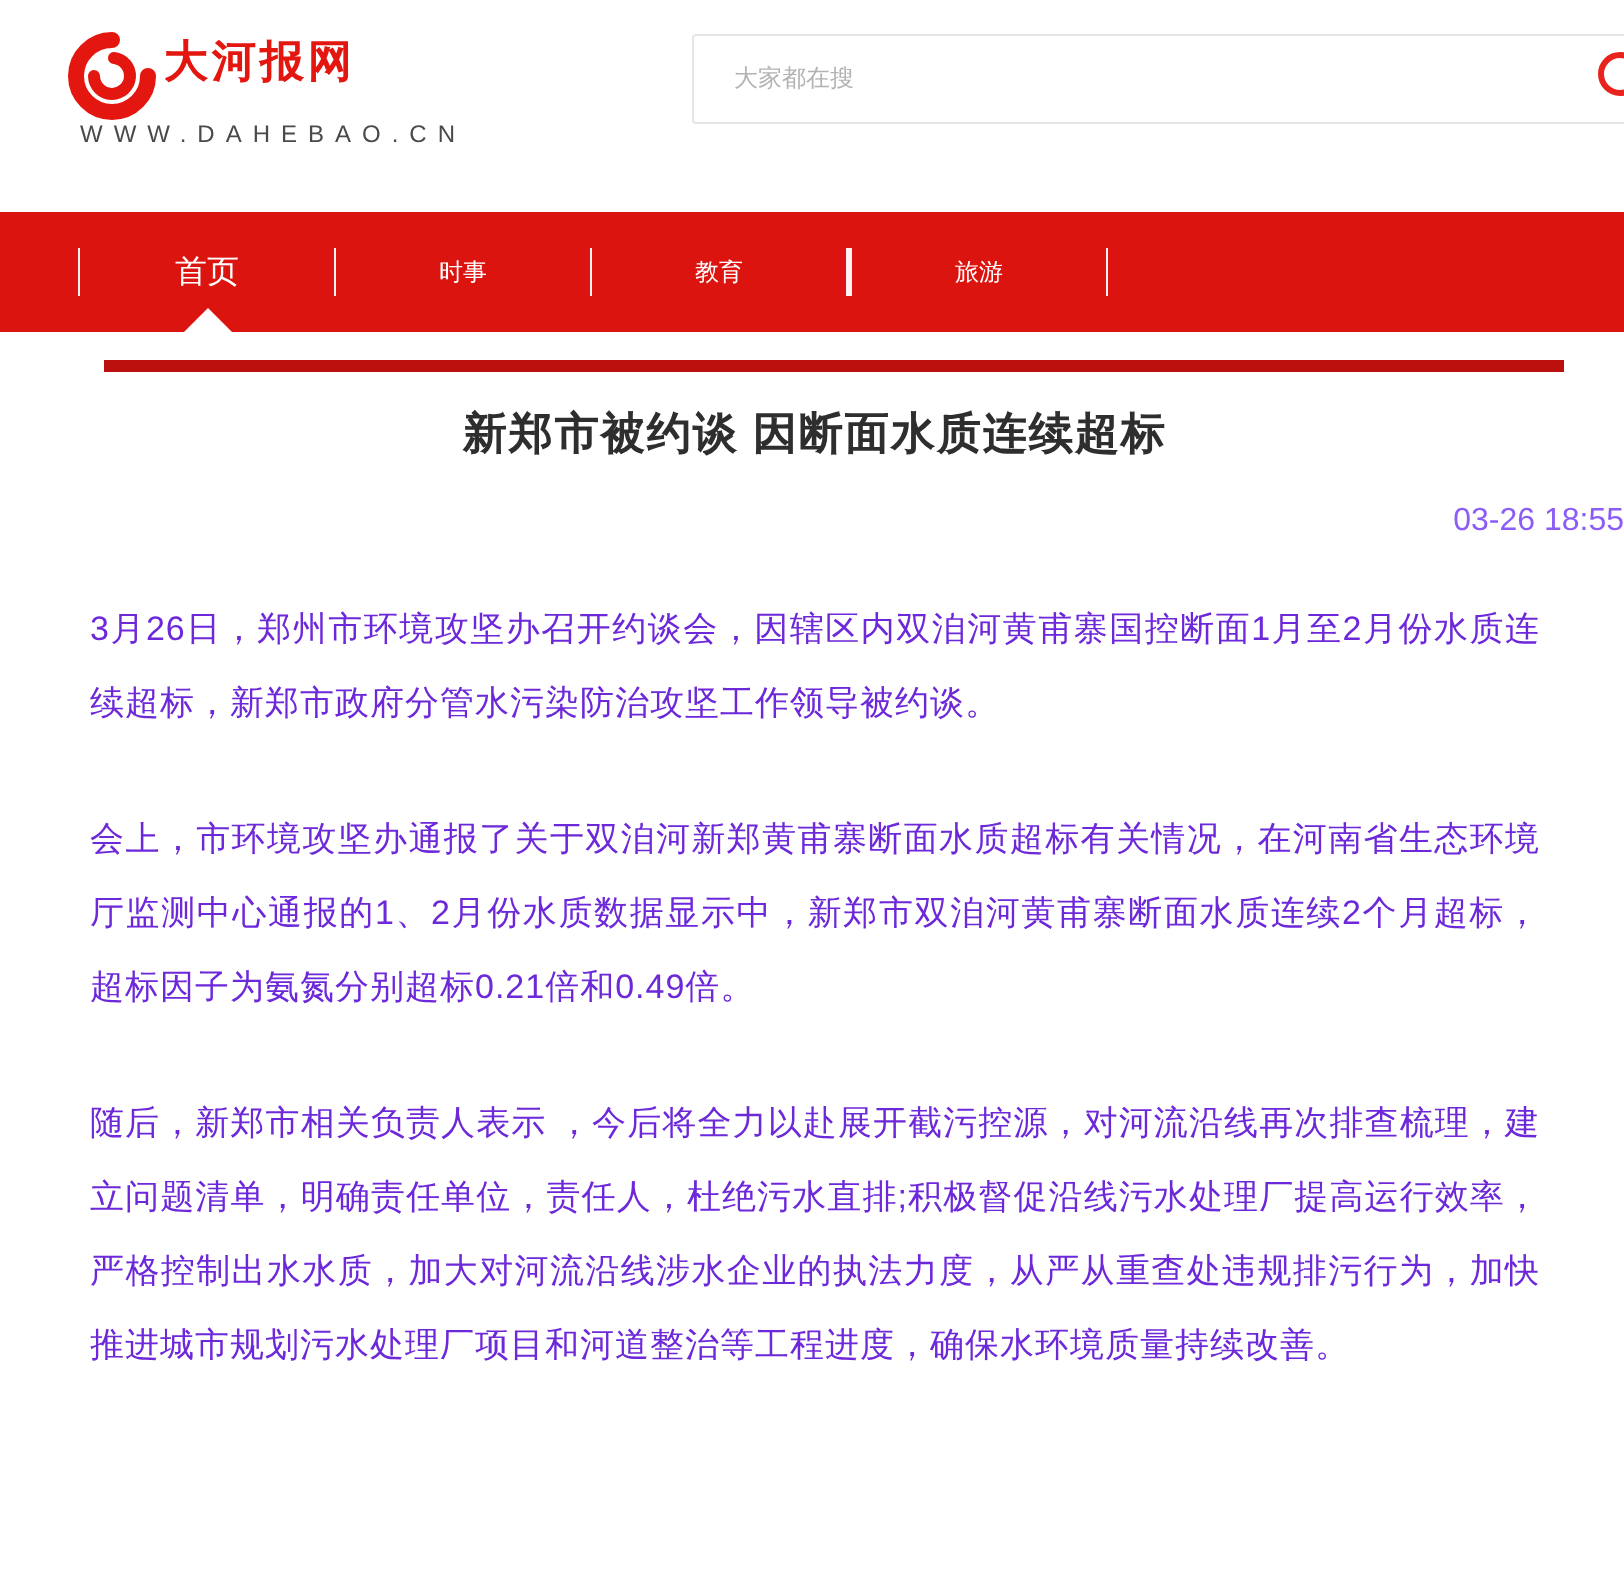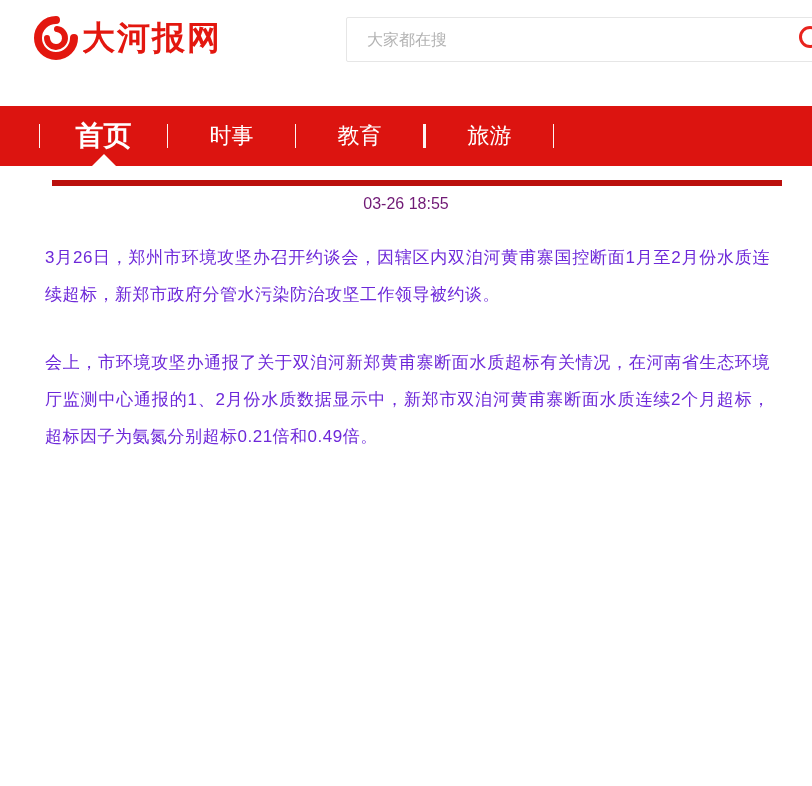--- a/index.html
+++ b/index.html
@@ -10,36 +10,36 @@
   }
   .page { position: relative; width: 812px; height: 786px; overflow: hidden; background:#fff; }
 
   
   .site-header { position: relative; height: 106px; background: #fff; }
   .logo { position: absolute; left: 30px; top: 14px; width: 210px; height: 62px; cursor: pointer; }
   .logo-icon { position: absolute; left: 2px; top: 2px; width: 48px; height: 44px; }
   .logo-name {
     position: absolute; left: 52px; top: 2px;
     font-family: "Liberation Serif", serif;
-    font-weight: bold; font-size: 33px; color: #e3170f;
+    font-weight: bold; font-size: 22px; color: #e3170f;
     letter-spacing: 2px; white-space: nowrap;
   }
   .logo-url {
     position: absolute; left: 10px; top: 46px;
     font-size: 12px; color: #4a4a4a; letter-spacing: 5.5px; white-space: nowrap;
   }
   .search {
     position: absolute; left: 346px; top: 17px;
     width: 490px; height: 45px;
     border: 1px solid #e6e6e6; border-radius: 2px; background: #fff;
   }
   .search input {
     width: 420px; height: 100%; border: none; outline: none;
-    padding-left: 20px; font-size: 16px; color: #333;
-    font-family: Liberation Sans, sans-serif; background: transparent;
+    padding-left: 20px; font-size: 12px; color: #333;
+    font-family: Liberation Mono, monospace; background: transparent;
   }
   .search input::placeholder { color: #b3b3b3; }
   .search-icon {
     position: absolute; left: 452px; top: 8px;
     width: 22px; height: 22px;
     border: 3px solid #e8231d; border-radius: 50%;
     cursor: pointer;
   }
   .search-icon::after {
     content: ""; position: absolute; left: 17px; top: 16px;
@@ -47,40 +47,40 @@
     transform: rotate(-45deg);
   }
 
   
   .main-nav {
     position: relative; height: 60px; background: #dc1410;
     display: flex; align-items: stretch; padding-left: 39px;
   }
   .nav-item {
     width: 127px; display: flex; align-items: center; justify-content: center;
-    color: #ffffff; font-size: 22px; text-decoration: none; position: relative;
+    color: #ffffff; font-size: 12px; text-decoration: none; position: relative;
     cursor: pointer;
   }
-  .nav-item.active { font-weight: bold; font-size: 28px; align-items: center; }
+  .nav-item.active { font-weight: normal; font-size: 16px; align-items: center; }
   .nav-sep { width: 1px; height: 24px; background: rgba(255,255,255,0.95); align-self: center; }
   .notch {
     position: absolute; bottom: 0; left: 50%; margin-left: -12px;
     width: 0; height: 0;
     border-left: 12px solid transparent; border-right: 12px solid transparent;
     border-bottom: 12px solid #ffffff;
   }
 
   
   .article { position: relative; }
   .article-divider { margin: 14px 0 0 52px; width: 730px; height: 6px; background: #bb100d; }
   .article-title {
     margin: 16px 42px 0 45px; text-align: center;
     font-size: 22px; font-weight: bold; color: #2e2e2e; letter-spacing: 1px;
   }
-  .article-date { margin-top: 9px; text-align: center; font-size: 16px; color: #701a75; }
+  .article-date { margin-top: 20px; text-align: right; font-size: 16px; color: #8b5cf6; }
   .article-body p {
     margin: 31px 42px 0 45px;
     font-size: 17px; line-height: 37px; color: #6d28d9;
     text-align: justify; letter-spacing: 0.5px;
   }
   .article-body p:first-child { margin-top: 26px; }
 </style>
 </head>
 <body>
 
@@ -88,20 +88,21 @@
 
   <header class="site-header">
     <div class="logo">
       <span class="logo-icon">
         <svg viewBox="0 0 48 44" width="48" height="44">
           <path d="M24 4 a18 18 0 1 0 18 18" stroke="#e3170f" stroke-width="8" fill="none" stroke-linecap="round"></path>
           <path d="M25 13 a9 9 0 1 1 -10 9" stroke="#e3170f" stroke-width="6" fill="none" stroke-linecap="round"></path>
         </svg>
       </span>
       <span class="logo-name">大河报网</span>
+      <span class="logo-url">WWW.DAHEBAO.CN</span>
     </div>
 
     <div class="search">
       <input type="text" placeholder="大家都在搜" style="">
       <span class="search-icon"></span>
     </div>
   </header>
 
   <nav class="main-nav">
     <span class="nav-sep"></span>
@@ -121,20 +122,22 @@
     <span class="nav-sep"></span>
     <span class="nav-sep"></span>
     <a class="nav-item">
       <span>旅游</span>
     </a>
     <span class="nav-sep"></span>
   </nav>
 
   <main class="article">
     <div class="article-divider"></div>
+    <h1 class="article-title">新郑市被约谈 因断面水质连续超标</h1>
     <div class="article-date">03-26 18:55</div>
     <div class="article-body">
       <p>3月26日，郑州市环境攻坚办召开约谈会，因辖区内双洎河黄甫寨国控断面1月至2月份水质连续超标，新郑市政府分管水污染防治攻坚工作领导被约谈。</p>
       <p>会上，市环境攻坚办通报了关于双洎河新郑黄甫寨断面水质超标有关情况，在河南省生态环境厅监测中心通报的1、2月份水质数据显示中，新郑市双洎河黄甫寨断面水质连续2个月超标，超标因子为氨氮分别超标0.21倍和0.49倍。</p>
+      <p>随后，新郑市相关负责人表示 ，今后将全力以赴展开截污控源，对河流沿线再次排查梳理，建立问题清单，明确责任单位，责任人，杜绝污水直排;积极督促沿线污水处理厂提高运行效率，严格控制出水水质，加大对河流沿线涉水企业的执法力度，从严从重查处违规排污行为，加快推进城市规划污水处理厂项目和河道整治等工程进度，确保水环境质量持续改善。</p>
     </div>
   </main>
 
 </div>
 
 </body></html>

